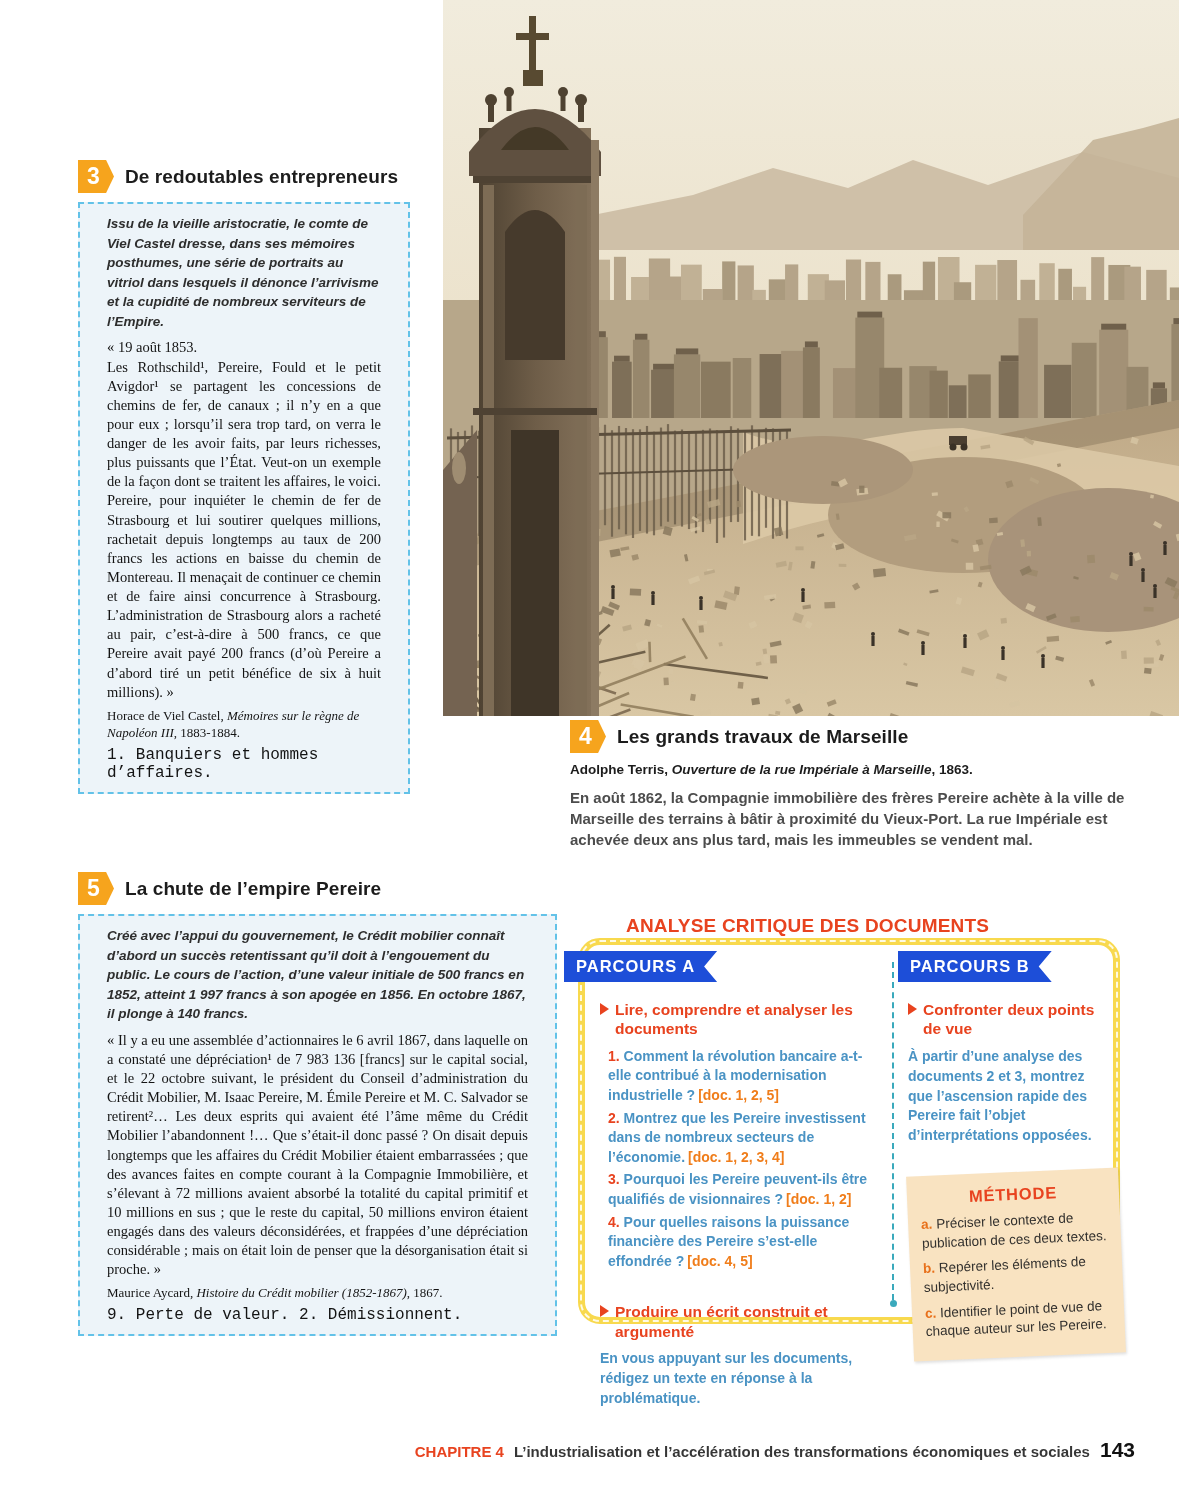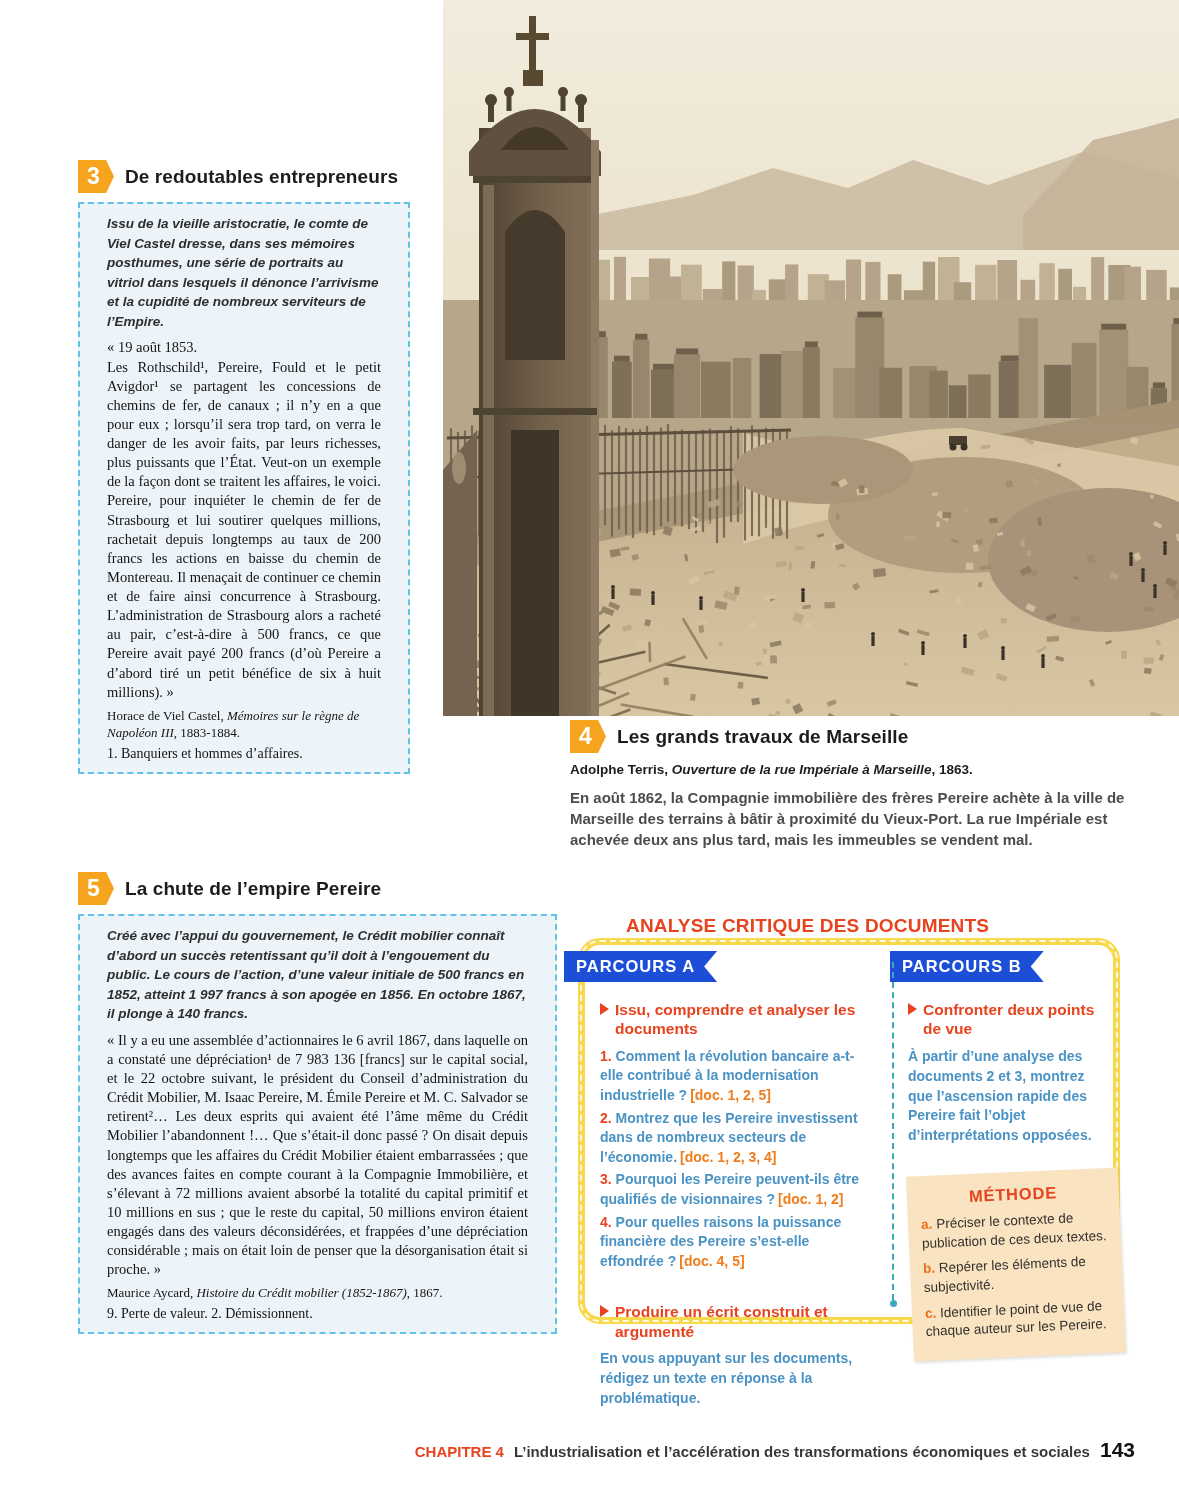--- a/index.html
+++ b/index.html
@@ -19,55 +19,55 @@
   .doc-title{font-size:19px;font-weight:bold;color:#1c1c1c;letter-spacing:0.1px;}
 
   .doc-box{background:#edf4f9;border:2px dashed #63c2e8;padding:10px 27px 8px;}
   .intro{font-weight:bold;font-style:italic;font-size:13.5px;color:#2e2e2e;line-height:1.45;margin:0 0 7px;}
   .quote-date{font-family:"Liberation Serif",serif;font-size:14.5px;color:#141414;line-height:1.32;}
   .quote{font-family:"Liberation Serif",serif;font-size:14.5px;color:#141414;line-height:1.32;
          text-align:justify;margin:0;}
   .citation{font-family:"Liberation Serif",serif;font-size:13px;color:#141414;text-align:left;
             margin:6px 0 4px;line-height:1.3;}
   .citation .work{font-style:italic;}
-  .footnote{font-family:Liberation Serif, serif;font-size:14px;color:#141414;margin:2px 0 2px;}
+  .footnote{font-family:Liberation Mono, monospace;font-size:16px;color:#141414;margin:2px 0 2px;}
 
   
   #photo{position:absolute;left:443px;top:0;width:736px;height:716px;}
   #photo svg{display:block;width:736px;height:716px;}
 
   
   .credit{font-size:13.5px;color:#1c1c1c;margin:2px 0 10px;font-weight:bold;}
   .credit .work{font-style:italic;}
   .caption{font-size:15px;color:#2d2d2d;line-height:1.4;margin:0;font-weight:bold;opacity:.85;}
 
   
   #analysis{position:absolute;left:578px;top:938px;width:542px;height:386px;}
   .an-border{position:absolute;inset:0;border:7px solid #f8d94e;border-radius:22px;}
   .an-border::after{content:"";position:absolute;inset:-5px;border:2px dashed rgba(255,255,255,.85);border-radius:20px;}
   .an-title{position:absolute;top:-23px;left:38px;background:#fff;padding:0 10px;color:#e8431f;
             font-weight:bold;font-size:19px;letter-spacing:0.2px;white-space:nowrap;}
   .banner{position:absolute;top:13px;background:#1d4ed8;color:#fff;font-weight:bold;font-size:16.5px;
           letter-spacing:1px;padding:6px 22px 6px 12px;
           clip-path:polygon(0 0,100% 0,calc(100% - 13px) 50%,100% 100%,0 100%);white-space:nowrap;}
   .banner-a{left:-14px;}
-  .banner-b{left:312px;}
+  .banner-b{left:320px;}
   .an-divider{position:absolute;left:314px;top:24px;bottom:24px;border-left:2px dashed #3aa9bc;}
   .an-divider::after{content:"";position:absolute;left:-4.5px;bottom:-7px;width:7px;height:7px;
                      border-radius:50%;background:#3aa9bc;}
   .col-a{position:absolute;left:22px;top:60px;width:276px;}
   .col-b{position:absolute;left:330px;top:60px;width:198px;}
 
   .section-head{position:relative;color:#e8431f;font-weight:bold;font-size:15.5px;line-height:1.25;
                 padding-left:15px;margin:14px 0 8px;}
   .section-head::before{content:"";position:absolute;left:0;top:3px;width:0;height:0;
                 border-left:9px solid #e8431f;border-top:6px solid transparent;border-bottom:6px solid transparent;}
   .section-head:first-child{margin-top:2px;}
 
-  .q{font-size:14px;color:#4a93c4;line-height:1.4;margin:0 0 3px;font-weight:bold;}
+  .q{font-size:14px;color:#4a93c4;line-height:1.4;margin:0 8px 3px;font-weight:bold;}
   .qnum{color:#e8431f;}
   .docref{color:#f07d1a;margin-left:3px;}
   .b-text{font-size:14px;color:#4a93c4;line-height:1.42;margin:0 0 4px;font-weight:bold;}
   .gap{height:14px;}
 
   .methode{position:relative;margin:26px 0 0 2px;background:#f9e3c1;padding:13px 13px 12px;
            transform:rotate(-2.5deg);width:186px;box-sizing:content-box;box-shadow:1px 2px 3px rgba(0,0,0,.12);}
   .methode-title{text-align:center;color:#e8431f;font-weight:bold;font-size:16.5px;letter-spacing:0.8px;
                  margin:0 0 8px;}
   .m-item{font-size:13.5px;color:#33312e;line-height:1.38;margin:0 0 7px;}
@@ -565,21 +565,21 @@
   </section>
 
   <section id="analysis">
     <div class="an-border"></div>
     <div class="an-title">ANALYSE CRITIQUE DES DOCUMENTS</div>
     <div class="banner banner-a">PARCOURS A</div>
     <div class="banner banner-b">PARCOURS B</div>
     <div class="an-divider"></div>
 
     <div class="col-a">
-      <div class="section-head">Issu, comprendre et analyser les documents</div>
+      <div class="section-head">Lire, comprendre et analyser les documents</div>
       <p class="q"><span class="qnum">1.</span> <span>Comment la révolution bancaire a-t-elle contribué à la modernisation industrielle ?</span><span class="docref">[doc. 1, 2, 5]</span></p>
       <p class="q"><span class="qnum">2.</span> <span>Montrez que les Pereire investissent dans de nombreux secteurs de l’économie.</span><span class="docref">[doc. 1, 2, 3, 4]</span></p>
       <p class="q"><span class="qnum">3.</span> <span>Pourquoi les Pereire peuvent-ils être qualifiés de visionnaires ?</span><span class="docref">[doc. 1, 2]</span></p>
       <p class="q"><span class="qnum">4.</span> <span>Pour quelles raisons la puissance financière des Pereire s’est-elle effondrée ?</span><span class="docref">[doc. 4, 5]</span></p>
       <div class="gap"></div>
       <div class="section-head">Produire un écrit construit et argumenté</div>
       <p class="b-text">En vous appuyant sur les documents, rédigez un texte en réponse à la problématique.</p>
     </div>
 
     <div class="col-b">

